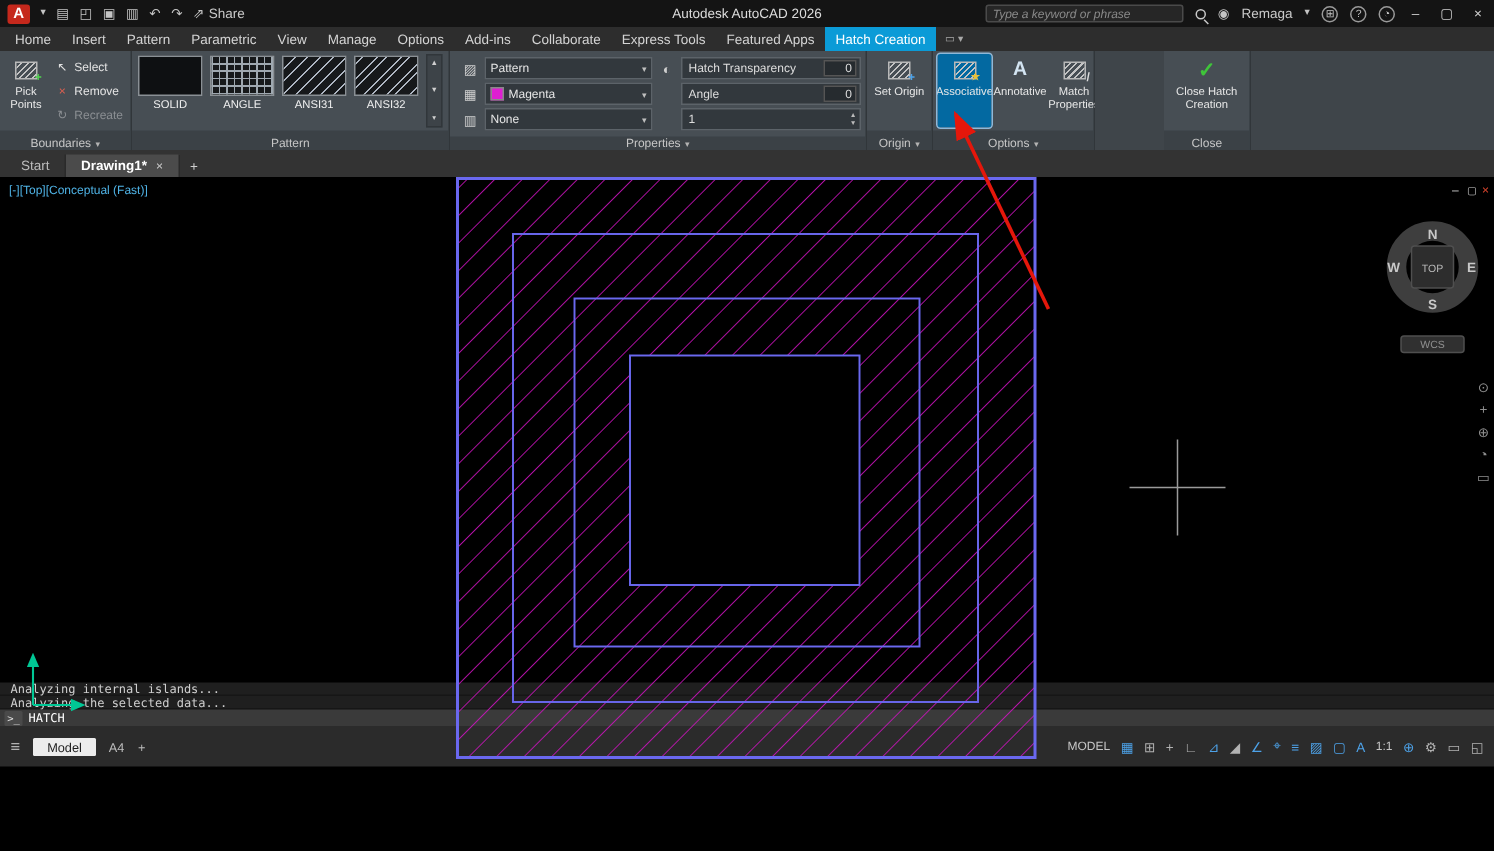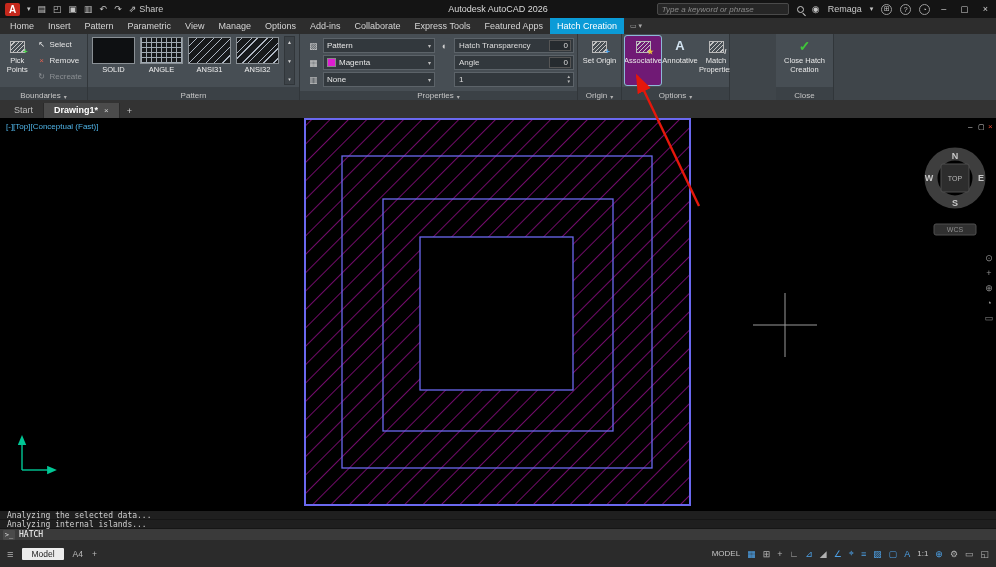--- a/index.html
+++ b/index.html
@@ -28,21 +28,21 @@
   .ribtoggle{margin-left:6px;color:#a9a9a9;font-size:7px;display:flex;gap:2px;align-items:center}
 
   
   .ribbon{height:66px;background:#3f454a;display:flex;color:#e4e4e4}
   .panel{display:flex;flex-direction:column;background:#474e54;border-right:1px solid #31363a}
   .panel-body{flex:1;display:flex;padding:2px 3px;gap:3px;align-items:stretch}
   .panel-label{height:13px;background:#3b4146;font-size:8px;color:#c6c6c6;display:flex;align-items:flex-end;justify-content:center;gap:3px}
   .dd{font-size:6px;color:#b3b3b3}
   .bigbtn{display:flex;flex-direction:column;align-items:center;font-size:7.5px;text-align:center;padding:2px 1px;line-height:1.15;border-radius:2px;color:#e8e8e8}
   .bigbtn .bicon{height:17px;display:flex;align-items:center;justify-content:center;margin-bottom:2px}
-  .bigbtn.hl{background:#701a75;outline:1px solid #8fb8d8}
+  .bigbtn.hl{background:#0369a1;outline:1px solid #8fb8d8}
   .hatchbox{width:15px;height:12px;border:1px solid #b9b9b9;background:repeating-linear-gradient(135deg,rgba(0,0,0,0) 0 2px,#c4c4c4 2px 3px);position:relative;display:inline-block}
   .hb-ov{position:absolute;right:-4px;bottom:-5px;font-size:8px;font-weight:bold}
   .smallbtns{display:flex;flex-direction:column;justify-content:space-around;font-size:8px}
   .srow{display:flex;align-items:center;gap:3px;padding:0 2px;white-space:nowrap}
   .srow.dim{color:#8b8f93}
   .sicon{font-size:8px;width:10px;text-align:center}
   .tiles{display:flex;gap:3px;align-items:flex-start;padding-top:1px}
   .tile{width:45px;display:flex;flex-direction:column;align-items:center;gap:1px}
   .pv{width:43px;height:27px;border:1px solid #8a9095;background:#17191b}
   .pv.solid{background:#0e1012}
@@ -67,21 +67,21 @@
   .fill-panel{flex:1;background:#3f454a}
 
   
   .doctabs{height:18px;background:#333;display:flex;align-items:flex-end;padding-left:4px;font-size:9px;color:#bdbdbd}
   .dtab{padding:2px 10px 3px;display:flex;gap:6px;align-items:center;border-right:1px solid #2a2a2a}
   .dtab.active{background:#4b4b4b;color:#fff;font-weight:bold}
   .tclose{font-size:8px;color:#cfcfcf;font-weight:normal}
   .plus{padding:2px 7px;color:#cfcfcf}
 
   
-  .viewport{height:392px;background:#000;position:relative}
+  .viewport{height:336px;background:#000;position:relative}
   .viewport svg{position:absolute;left:0;top:0}
 
   
   .cmd{height:30px;display:flex;flex-direction:column;font-family:"DejaVu Sans Mono",monospace;border-top:1px solid #000}
   .chist{height:9px;background:#1f1f1f;color:#cfcfcf;font-size:8px;display:flex;align-items:center;padding-left:7px;border-bottom:1px solid #161616}
   .cprompt{height:12px;background:#3a3a3a;color:#e2e2e2;font-size:8px;display:flex;align-items:center;gap:4px;padding-left:3px}
   .cicon{width:12px;height:10px;background:#4a4a4a;color:#ddd;font-size:7px;display:flex;align-items:center;justify-content:center;border-radius:1px}
   .ccmd{font-weight:normal;color:#fff}
   .copt{background:#2a6db8;color:#fff;border-radius:2px;padding:0 3px;margin:0 2px}
 
@@ -387,24 +387,24 @@
 
     <g>
       <line x1="22" y1="352" x2="22" y2="322" stroke-width="1.4" marker-end="url(#ucsarrow)" stroke="#00c795"></line>
       <line x1="22" y1="352" x2="52" y2="352" stroke-width="1.4" marker-end="url(#ucsarrow)" stroke="#00c795"></line>
     </g>
   </svg>
 </div>
 
 <div class="cmd">
   <div class="chist">
+      <span>Analyzing internal islands...</span>
+    </div>
+  <div class="chist">
       <span>Analyzing the selected data...</span>
-    </div>
-  <div class="chist">
-      <span>Analyzing internal islands...</span>
     </div>
   <div class="cprompt">
     <span class="cicon">&gt;_</span>
     <span class="ccmd">HATCH</span>
   </div>
 </div>
 
 <div class="status">
   <span class="si" style="font-size:11px">≡</span>
   <span class="model-badge">Model</span>

